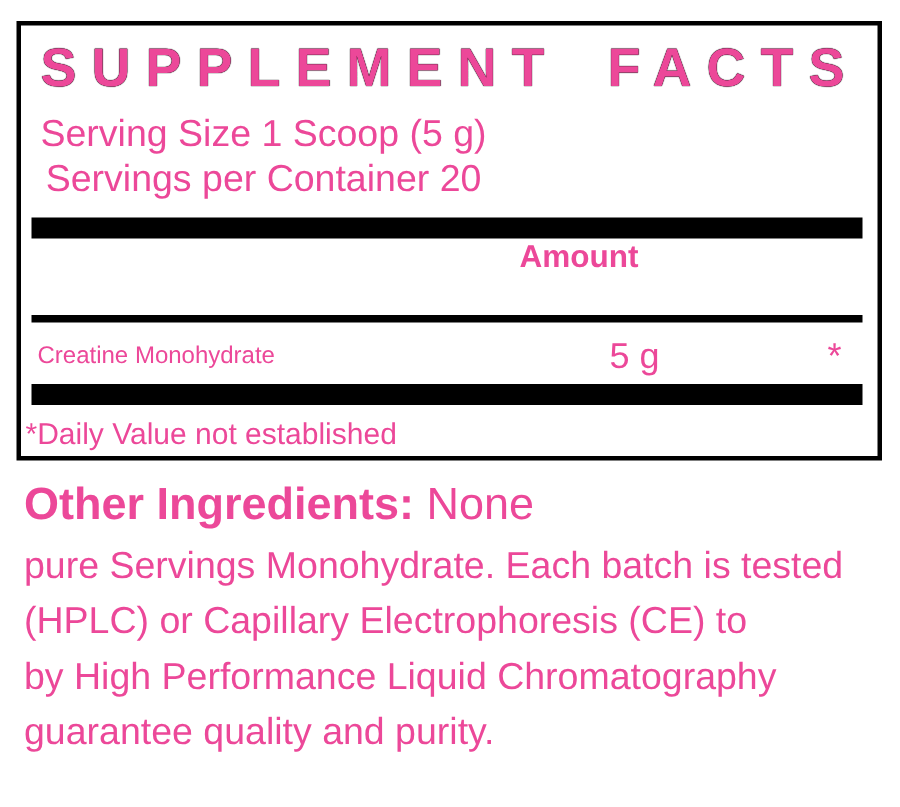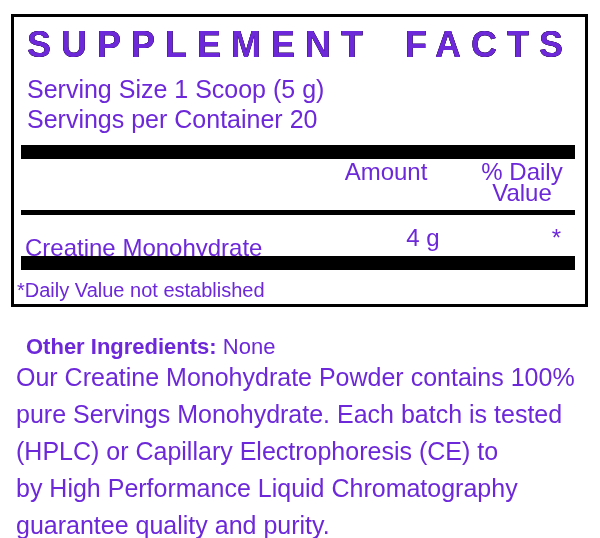--- a/index.html
+++ b/index.html
@@ -5,21 +5,21 @@
   html, body {
     margin: 0;
     padding: 0;
     background: #ffffff;
   }
   .canvas {
     position: relative;
     width: 600px;
     height: 538px;
     background: #ffffff;
-    color: #6d28d9;
+    color: #ec4899;
     font-family: "Liberation Sans", "DejaVu Sans", sans-serif;
     overflow: hidden;
   }
 
   
   .facts-box {
     position: absolute;
     left: 11px;
     top: 14px;
     width: 577px;
@@ -40,20 +40,21 @@
     word-spacing: 12px;
     white-space: nowrap;
     text-shadow: 0 0 0.6px #000, 0 0 0.6px #000;
   }
   .serving-info {
     position: absolute;
     left: 13px;
     top: 57px;
     font-size: 25px;
     line-height: 30px;
+    text-align: center;
   }
   .bar {
     position: absolute;
     left: 7px;
     right: 10px;
     height: 14px;
     background: #000000;
   }
   .bar-top    { top: 128px; }
   .bar-bottom { top: 239px; }
@@ -61,36 +62,35 @@
     position: absolute;
     left: 7px;
     right: 10px;
     top: 193px;
     height: 5px;
     background: #000000;
   }
   .col-head {
     position: absolute;
     top: 144px;
-    font-size: 24px;
+    font-size: 21px;
     line-height: 21px;
-    font-weight: 400;
+    font-weight: 700;
     text-align: center;
   }
   .col-head span { display: block; }
   .amount-head { left: 272px; width: 200px; }
   .dv-head     { left: 448px; width: 120px; }
 
   .ing-name {
     position: absolute;
     left: 11px;
     top: 206px;
-    font-size: 24px;
+    font-size: 16px;
     line-height: 30px;
-    margin-top: 10px;
   }
   .ing-amount {
     position: absolute;
     left: 349px;
     top: 206px;
     width: 120px;
     font-size: 24px;
     line-height: 30px;
     text-align: center;
   }
@@ -109,22 +109,22 @@
     font-size: 20px;
     line-height: 30px;
     white-space: nowrap;
   }
 
   
   .other-ing {
     position: absolute;
     left: 14px;
     top: 320px;
-    margin: 12px;
-    font-size: 22px;
+    margin: 2px;
+    font-size: 30px;
     line-height: 30px;
   }
   .other-ing .label { font-weight: 700; }
   .description {
     position: absolute;
     left: 16px;
     top: 359px;
     font-size: 25px;
     line-height: 37px;
     white-space: nowrap;
@@ -143,45 +143,40 @@
       <div>Serving Size 1 Scoop (5 g)</div>
       <div>Servings per Container 20</div>
     </div>
 
     <div class="bar bar-top"></div>
 
     <div class="col-head amount-head">
       <span>Amount</span>
     </div>
 
-    <div class="col-head dv-head">
-      <span>% Daily</span>
-      <span>Value</span>
-    </div>
 
     <div class="header-rule"></div>
 
     <div>
       <span class="ing-name">Creatine Monohydrate</span>
-      <span class="ing-amount">4 g</span>
+      <span class="ing-amount">5 g</span>
       <span class="ing-dv">*</span>
     </div>
 
     <div class="bar bar-bottom"></div>
 
     <div class="footnote">*Daily Value not established</div>
 
   </section>
 
   <p class="other-ing">
     <span class="label">Other Ingredients:</span>
     <span>None</span>
   </p>
 
   <div class="description">
-    <div>Our Creatine Monohydrate Powder contains 100%</div>
     <div>pure Servings Monohydrate. Each batch is tested</div>
     <div>(HPLC) or Capillary Electrophoresis (CE) to</div>
     <div>by High Performance Liquid Chromatography</div>
     <div>guarantee quality and purity.</div>
   </div>
 
 </div>
 
 </body></html>

